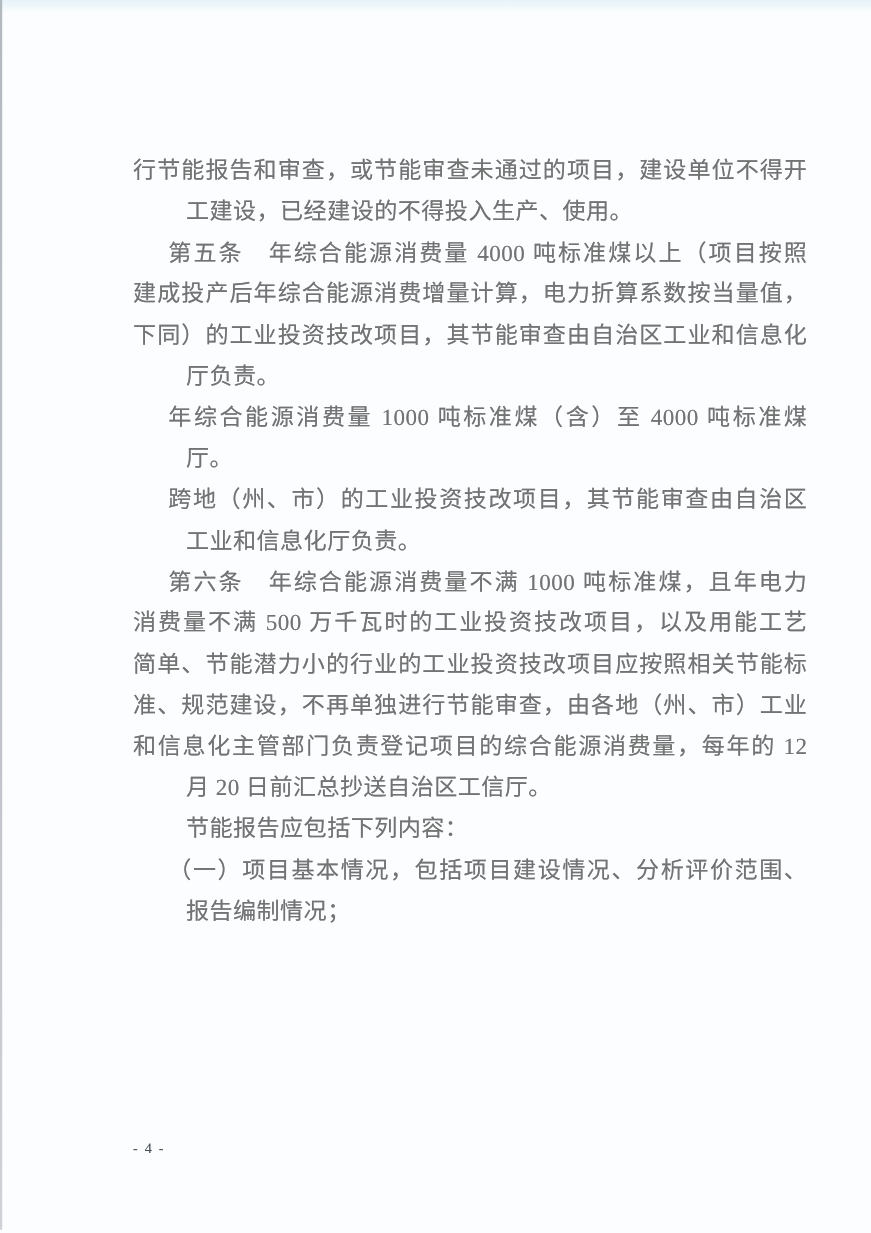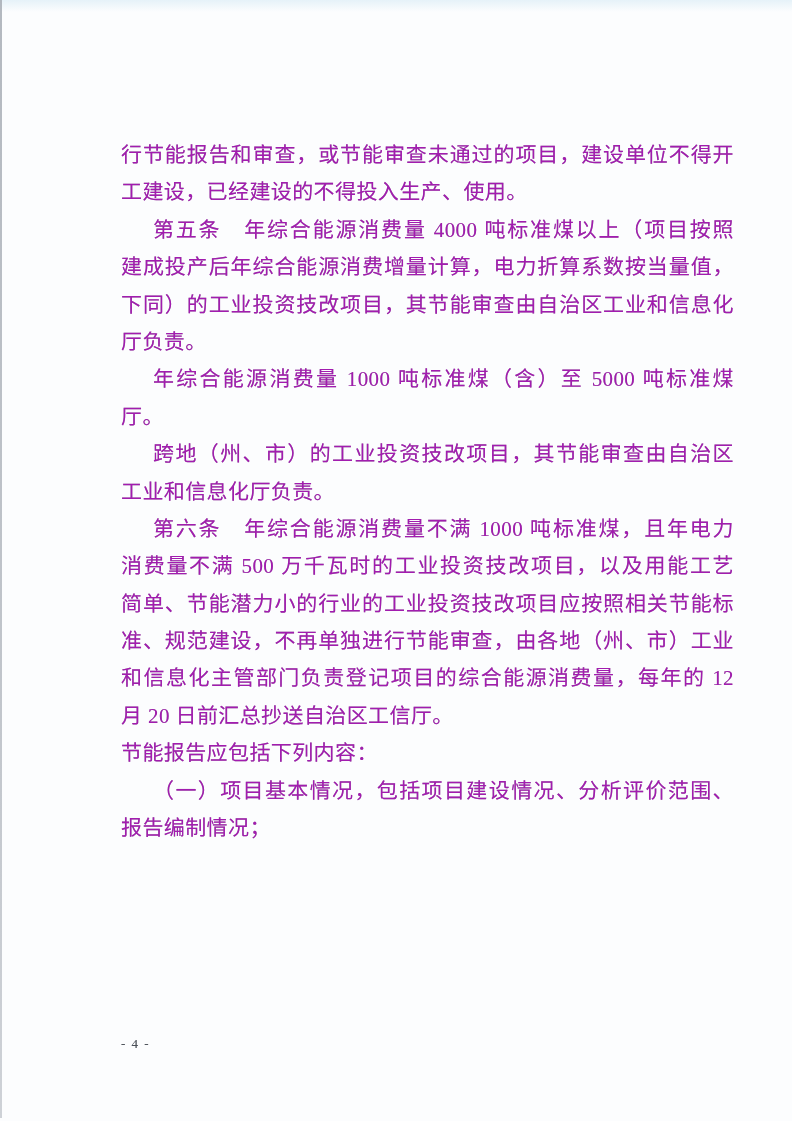--- a/index.html
+++ b/index.html
@@ -32,35 +32,36 @@
     background: linear-gradient(to bottom, #a7adb5, #b6bbc2 60%, #c6cad0);
     opacity: 0.85;
   }
   .doc {
     position: absolute;
     left: 121px;
     top: 137px;
     width: 613px;
     font-size: 21px;
     line-height: 37.4px;
-    color: #a21caf;
+    color: #737373;
     text-shadow: 0 0 0.5px rgba(63,68,74,0.45);
     letter-spacing: 0.4px;
   }
   .ln {
     text-align: justify;
     text-align-last: justify;
     text-justify: inter-character;
     white-space: pre-wrap;
     height: 37.4px;
     overflow: visible;
   }
   .ln.short {
     text-align: left;
     text-align-last: left;
+    margin-left: 48px;
   }
   .ln.ind {
     padding-left: 32px;
   }
   .page-number {
     position: absolute;
     left: 121px;
     top: 1036px;
     font-size: 13px;
     letter-spacing: 1.5px;
@@ -75,21 +76,21 @@
   <div class="top-tint"></div>
   <div class="edge-line"></div>
 
   <div class="doc">
     <div class="ln">行节能报告和审查，或节能审查未通过的项目，建设单位不得开</div>
     <div class="ln short">工建设，已经建设的不得投入生产、使用。</div>
     <div class="ln ind">第五条　年综合能源消费量 4000 吨标准煤以上（项目按照</div>
     <div class="ln">建成投产后年综合能源消费增量计算，电力折算系数按当量值，</div>
     <div class="ln">下同）的工业投资技改项目，其节能审查由自治区工业和信息化</div>
     <div class="ln short">厅负责。</div>
-    <div class="ln ind">年综合能源消费量 1000 吨标准煤（含）至 5000 吨标准煤</div>
+    <div class="ln ind">年综合能源消费量 1000 吨标准煤（含）至 4000 吨标准煤</div>
     <div class="ln short">厅。</div>
     <div class="ln ind">跨地（州、市）的工业投资技改项目，其节能审查由自治区</div>
     <div class="ln short">工业和信息化厅负责。</div>
     <div class="ln ind">第六条　年综合能源消费量不满 1000 吨标准煤，且年电力</div>
     <div class="ln">消费量不满 500 万千瓦时的工业投资技改项目，以及用能工艺</div>
     <div class="ln">简单、节能潜力小的行业的工业投资技改项目应按照相关节能标</div>
     <div class="ln">准、规范建设，不再单独进行节能审查，由各地（州、市）工业</div>
     <div class="ln">和信息化主管部门负责登记项目的综合能源消费量，每年的 12</div>
     <div class="ln short">月 20 日前汇总抄送自治区工信厅。</div>
     <div class="ln short">节能报告应包括下列内容：</div>

